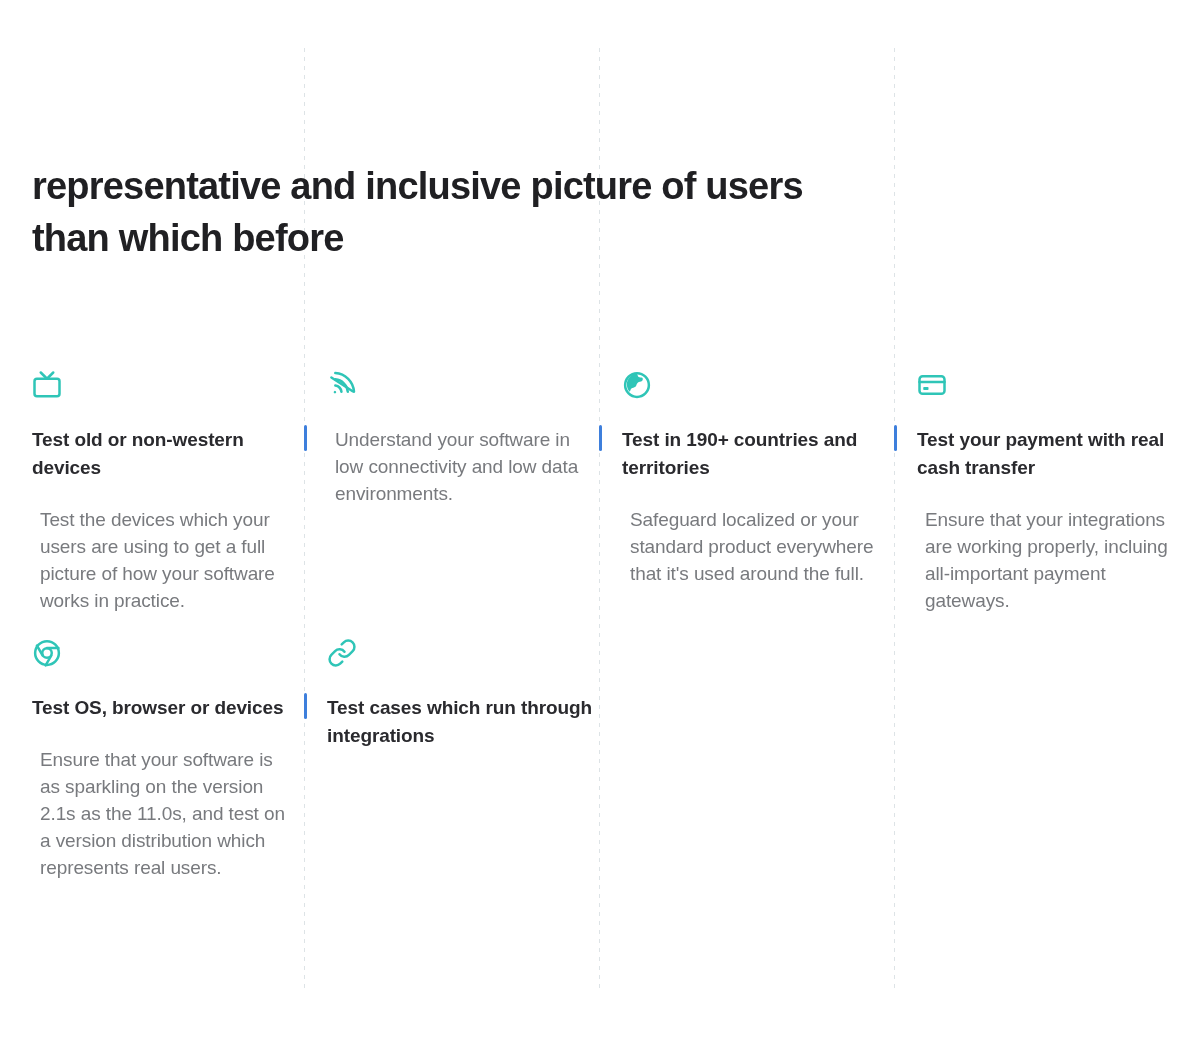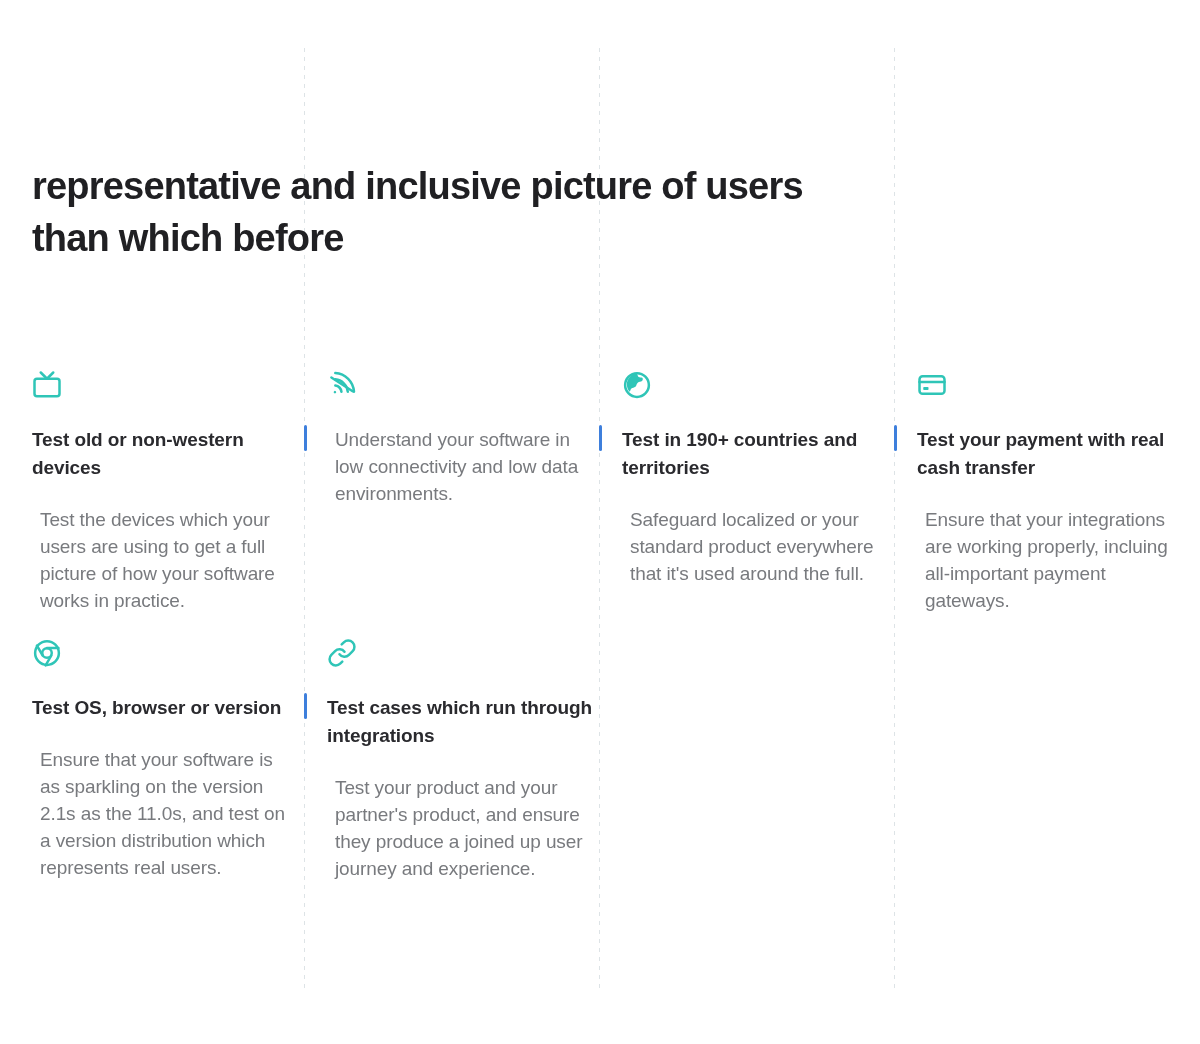--- a/index.html
+++ b/index.html
@@ -158,27 +158,26 @@
     <article class="card">
       <span class="icon">
         <svg width="30" height="30" viewBox="0 0 24 24" fill="none" stroke="currentColor" stroke-width="2" stroke-linecap="round" stroke-linejoin="round">
           <circle cx="12" cy="12" r="9.5"></circle>
           <circle cx="12" cy="12" r="3.8"></circle>
           <line x1="21.17" y1="8" x2="12" y2="8"></line>
           <line x1="3.95" y1="6.06" x2="8.54" y2="14"></line>
           <line x1="10.88" y1="21.94" x2="15.46" y2="14"></line>
         </svg>
       </span>
-      <h3 class="title">Test OS, browser or version</h3>
+      <h3 class="title">Test OS, browser or devices</h3>
       <p class="body">Ensure that your software is as sparkling on the version 2.1s as the 11.0s, and test on a version distribution which represents real users.</p>
     </article>
     <article class="card">
       <div class="bar"></div>
       <span class="icon">
         <svg width="30" height="30" viewBox="0 0 24 24" fill="none" stroke="currentColor" stroke-width="2" stroke-linecap="round" stroke-linejoin="round">
           <path d="M10 13a5 5 0 0 0 7.54.54l3-3a5 5 0 0 0-7.07-7.07l-1.72 1.71"></path>
           <path d="M14 11a5 5 0 0 0-7.54-.54l-3 3a5 5 0 0 0 7.07 7.07l1.71-1.71"></path>
         </svg>
       </span>
       <h3 class="title">Test cases which run through<br>integrations</h3>
-      <p class="body">Test your product and your partner's product, and ensure they produce a joined up user journey and experience.</p>
     </article>
   </section>
 
 </body></html>

